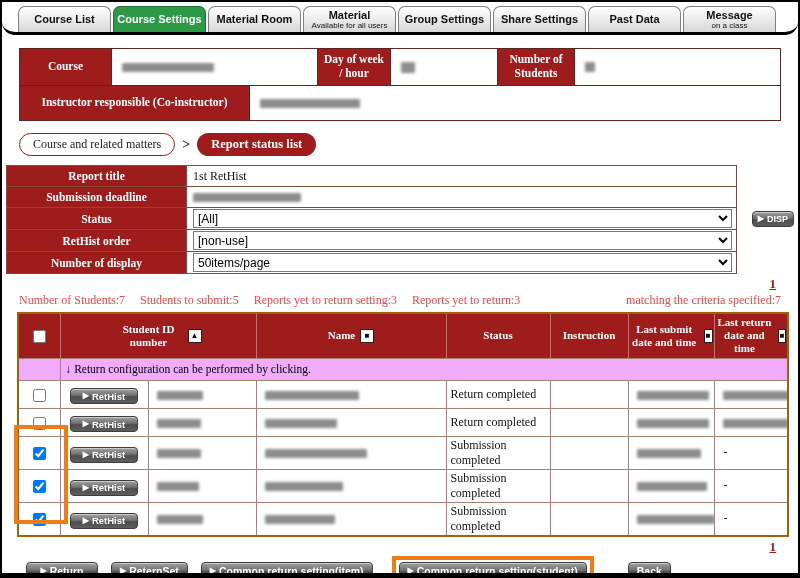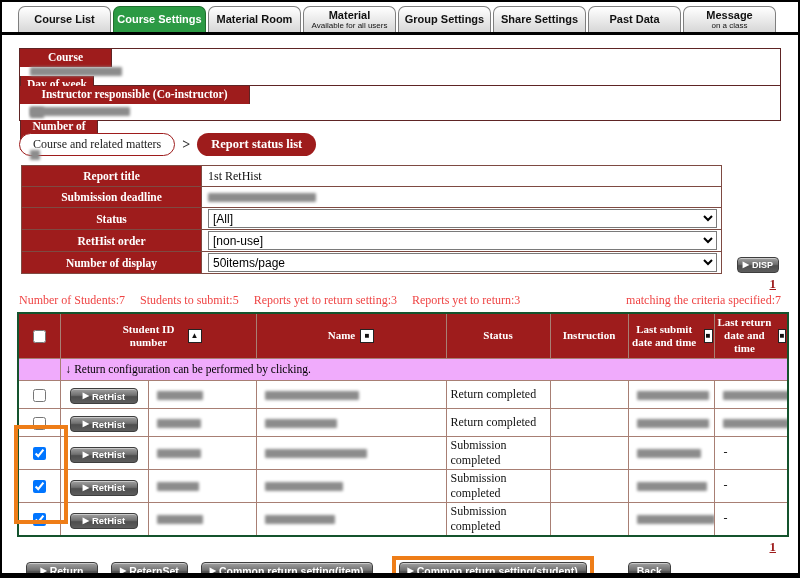--- a/index.html
+++ b/index.html
@@ -1,60 +1,60 @@
 <!DOCTYPE html>
 <html><head>
 <meta charset="utf-8">
 <style>
   html,body{margin:0;padding:0;background:#fff;}
   .page{position:relative;width:800px;height:578px;box-sizing:border-box;border:2px solid #000;border-bottom:5px solid #000;background:#fff;overflow:hidden;font-family:"Liberation Serif",serif;}
   
-  .tabbar{display:flex;gap:2px;padding:2px 0 0 16px;height:28px;align-items:flex-end;background:#fff;border-bottom:3px solid #000;}
+  .tabbar{display:flex;gap:2px;padding:2px 0 0 16px;height:28px;align-items:flex-end;background:#fff;border-bottom:3px solid #000;border-radius:13px;}
   .tab{width:93px;height:26px;box-sizing:border-box;border:1px solid #7f7f7f;border-bottom:none;border-radius:7px 7px 0 0;background:linear-gradient(#ffffff,#d7d7d7);display:flex;flex-direction:column;justify-content:center;align-items:center;font:bold 11px "Liberation Sans",sans-serif;color:#111;cursor:pointer;text-align:center;line-height:1.1;}
   .tab .sub{font:8px "Liberation Sans",sans-serif;font-weight:normal;}
   .tab.active{background:#2c9a44;color:#fff;border-color:#20702f;}
   
   .cinfo{margin:13px 17px 0;border:1px solid #5e2424;}
-  .cirow{display:flex;flex-direction:column;}
+  .cirow{display:flex;}
   .cirow.r1{height:36px;}
   .cirow.r2{height:34px;border-top:1px solid #5e2424;}
   .cilabel{background:#9e1c1c;color:#fff;font:bold 11.5px/1.2 "Liberation Serif",serif;display:flex;align-items:center;justify-content:center;text-align:center;padding:2px 4px;box-sizing:border-box;border-left:1px solid #5e2424;border-right:1px solid #5e2424;}
   .cirow .cilabel:first-child{border-left:none;}
   .w-course{width:92px;}
   .w-day{width:74px;}
   .w-num{width:78px;}
   .w-inst{width:230px;}
   .w-dayv{width:106px;}
   .cival{display:flex;align-items:center;padding-left:10px;box-sizing:border-box;background:#fff;}
   .flex1{flex:1;}
   .blur-bar{display:inline-block;height:9px;border-radius:1px;background:#8c8c8c;filter:blur(1.6px);vertical-align:middle;}
   
   .crumb{margin:11px 16px 0 17px;display:flex;align-items:center;gap:7px;height:25px;}
   .crumb-parent{border:1px solid #9e1c1c;border-radius:13px;padding:3px 13px;font:12px "Liberation Serif",serif;color:#1a1a1a;background:#fff;cursor:pointer;}
   .crumb-sep{font:bold 14px "Liberation Serif",serif;color:#333;}
   .crumb-current{background:#9e1c1c;color:#fff;border-radius:12px;padding:4px 14px;font:bold 12.5px "Liberation Serif",serif;}
   
-  .filter-wrap{display:flex;align-items:flex-end;margin:8px 19px 0;gap:15px;}
+  .filter-wrap{display:flex;align-items:center;margin:8px 4px 0;gap:15px;}
   table.ftable{flex:1;border-collapse:collapse;border:1px solid #4a1f1f;}
   .ftable td{border:1px solid #7e4a42;height:21px;box-sizing:border-box;}
   td.flabel{width:180px;background:#9e1c1c;color:#fff;font:bold 11.5px "Liberation Serif",serif;text-align:center;}
   td.fvalue{padding:1px 4px 1px 6px;font:12px "Liberation Serif",serif;color:#111;background:#fff;}
   td.fvalue select{width:100%;height:19px;font:12px "Liberation Sans",sans-serif;border:1px solid #7a7a7a;background:#fff;}
   
   .btn{display:inline-flex;align-items:center;justify-content:center;background:linear-gradient(#a2a2a2 0%,#707070 45%,#4e4e4e 55%,#5d5d5d 100%);color:#fff;font:bold 10px "Liberation Sans",sans-serif;border:1px solid #3e3e3e;border-radius:4px;box-shadow:inset 0 1px 0 rgba(255,255,255,.45);cursor:pointer;padding:0 8px;height:17px;white-space:nowrap;}
   .btn .arrow{margin-right:3px;font-size:8px;line-height:1;}
   .disp-btn{height:16px;font-size:9px;padding:0 5px;margin-bottom:1px;}
   
   .pglink{text-align:right;margin:2px 22px 0 0;font:bold 13px "Liberation Serif",serif;height:16px;line-height:16px;}
   .pglink a{color:#9e1c1c;text-decoration:underline;cursor:pointer;}
   .stats{display:flex;gap:15px;margin:0 17px 4px;font:12px "Liberation Serif",serif;color:#ef4444;height:16px;align-items:center;}
   .stats .match{margin-left:auto;}
   
   .table-wrap{position:relative;margin:2px 15px 0;}
-  table.rt{width:100%;border-collapse:collapse;border:2px solid #14532d;table-layout:fixed;}
+  table.rt{width:100%;border-collapse:collapse;border:2px solid #a16207;table-layout:fixed;}
   .rt th,.rt td{border:1px solid #a87f74;box-sizing:border-box;overflow:hidden;}
   .rt thead th{background:#9e1c1c;color:#fff;font:bold 11px/1.2 "Liberation Serif",serif;height:36px;padding:2px 1px;}
   .hwrap{display:flex;align-items:center;justify-content:center;gap:5px;}
   .htext{display:inline-block;}
   .w68{max-width:68px;}
   .w88{max-width:88px;}
   .sort-box{display:inline-flex;align-items:center;justify-content:center;width:12px;height:12px;background:#fff;border:1px solid #222;cursor:pointer;}
   .sort-box span{color:#111;font-size:8px;line-height:1;}
   tr.note-row td{height:22px;font:11.5px "Liberation Serif",serif;padding:0 5px;background:#f0abfc;}
   tr.data td{height:28px;background:#fff;}

